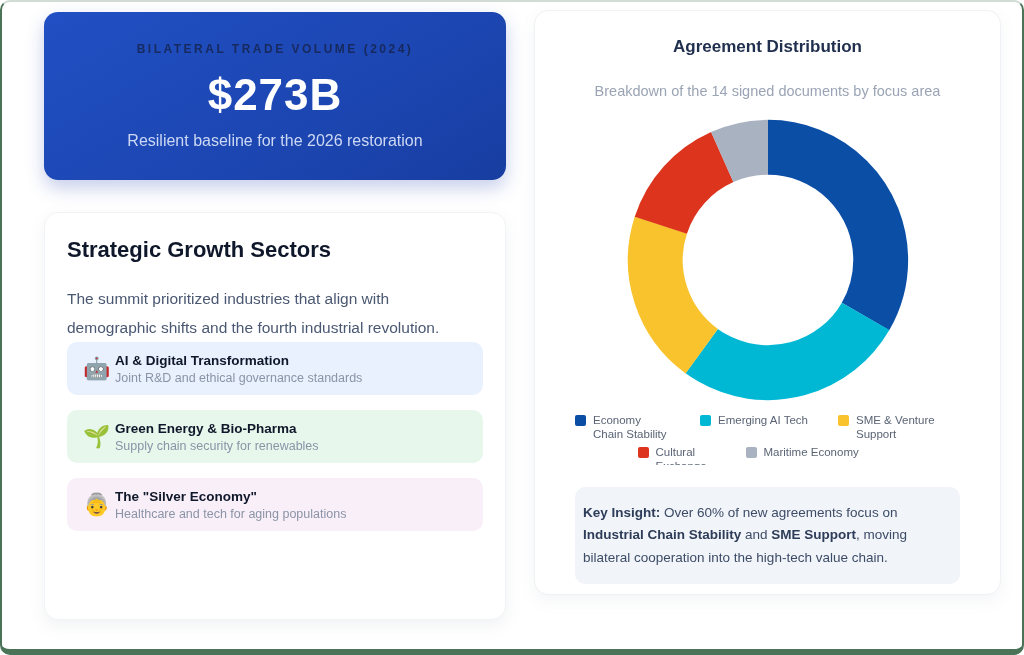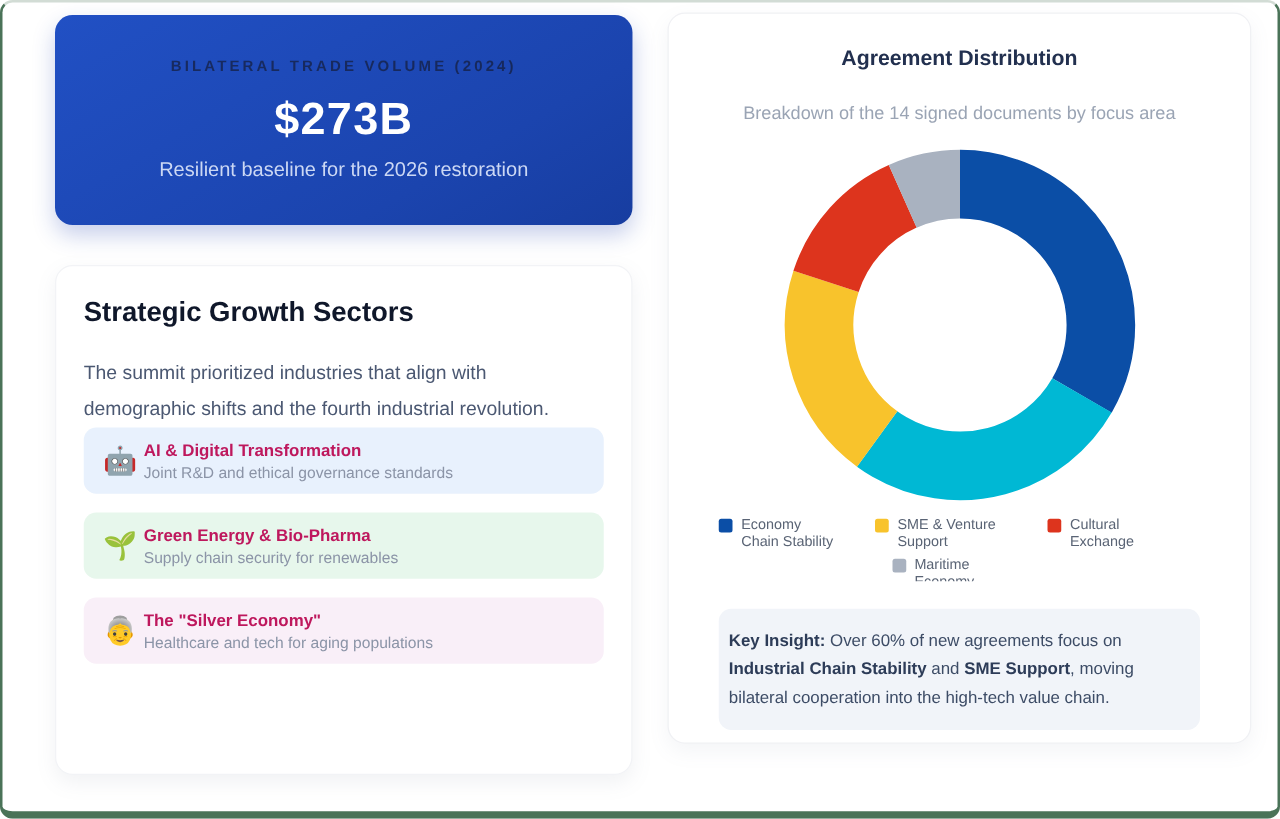--- a/index.html
+++ b/index.html
@@ -36,21 +36,21 @@
     align-items: center; justify-content: center;
     text-align: center;
   }
   .trade-label {
     font-size: 12px; font-weight: bold;
     letter-spacing: 2.5px;
     color: rgba(20, 24, 46, 0.65);
     margin-bottom: 14px;
   }
   .trade-value {
-    font-size: 36px; font-weight: bold; color: #ffffff;
+    font-size: 44px; font-weight: bold; color: #ffffff;
     letter-spacing: 1px;
     margin-bottom: 12px;
   }
   .trade-caption { font-size: 16px; color: #ccd8f4; }
 
   .sectors-card {
     margin-top: 32px;
     height: 408px;
     background: #fff;
     border: 1px solid #f2f3f6;
@@ -66,21 +66,21 @@
     font-size: 15.5px; color: #4b5872; line-height: 1.85;
   }
   .sector-item {
     display: flex; align-items: center;
     border-radius: 10px;
     padding: 9px 16px;
     min-height: 53px;
     margin-bottom: 15px;
   }
   .sector-icon { font-size: 22px; width: 32px; flex: 0 0 32px; line-height: 1; }
-  .sector-title { font-size: 13.5px; font-weight: bold; color: #be185d; margin-bottom: 3px; }
+  .sector-title { font-size: 13.5px; font-weight: bold; color: #0f172a; margin-bottom: 3px; }
   .sector-sub { font-size: 12.5px; color: #8b94a7; text-align: right; }
 
   
   .dist-card {
     height: 585px;
     background: #fff;
     border: 1px solid #f0f1f4;
     border-radius: 14px;
     box-shadow: 0 6px 16px rgba(120, 130, 150, 0.08);
     padding: 26px 22px 0 22px;
@@ -176,20 +176,24 @@
             <circle cx="150" cy="150" r="115" fill="none" stroke="#dd341d" stroke-width="56" stroke-dasharray="96.342174710087 626.2241356155655" transform="rotate(198 150 150)"></circle>
             <circle cx="150" cy="150" r="115" fill="none" stroke="#a9b2c0" stroke-width="56" stroke-dasharray="48.1710873550435 674.395222970609" transform="rotate(246 150 150)"></circle>
           </svg>
       </div>
       <div class="legend">
           <div class="legend-item">
             <span class="legend-swatch" style="background: rgb(11, 78, 166);"></span>
             <span class="legend-label w1">Economy Chain Stability</span>
           </div>
           <div class="legend-item">
+            <span class="legend-swatch" style="background: rgb(0, 184, 212);"></span>
+            <span class="legend-label ">Emerging AI Tech</span>
+          </div>
+          <div class="legend-item">
             <span class="legend-swatch" style="background: rgb(248, 195, 44);"></span>
             <span class="legend-label w3">SME &amp; Venture Support</span>
           </div>
           <div class="legend-item">
             <span class="legend-swatch" style="background: rgb(221, 52, 29);"></span>
             <span class="legend-label w4">Cultural Exchange</span>
           </div>
           <div class="legend-item">
             <span class="legend-swatch" style="background: rgb(169, 178, 192);"></span>
             <span class="legend-label ">Maritime Economy</span>

